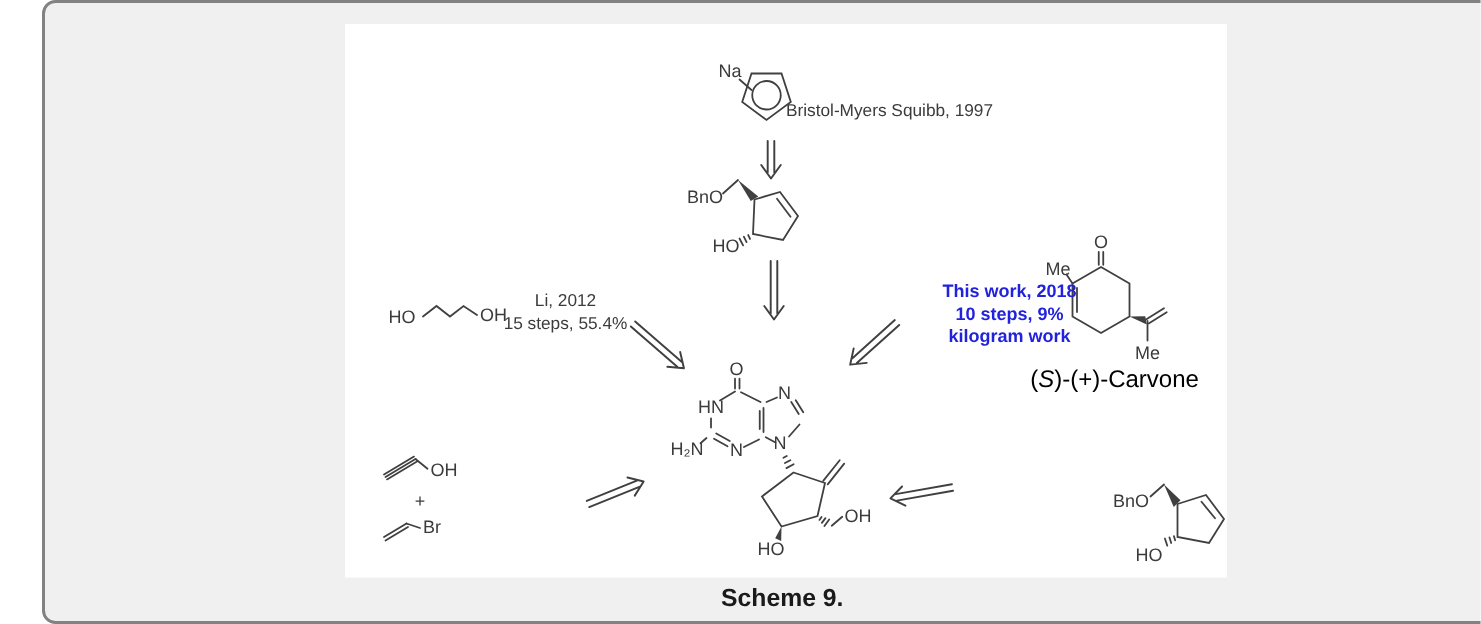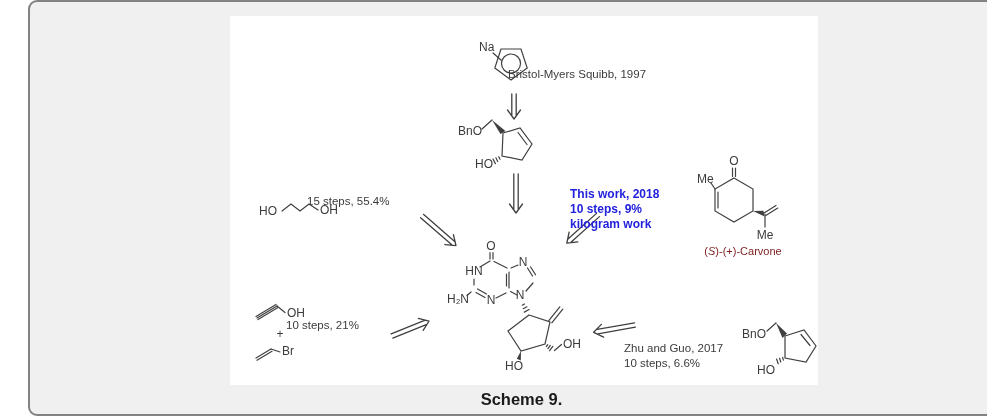--- a/index.html
+++ b/index.html
@@ -8,23 +8,23 @@
     background:#f0f0f0;border:2px solid #828282;border-radius:9px;overflow:hidden;
     font-family:"Liberation Sans","DejaVu Sans",sans-serif;
     margin-left:28px;
   }
   #panel{position:absolute;left:200px;top:14px;width:588px;height:369px;background:#ffffff;}
   #scheme-svg{position:absolute;left:0;top:0;}
   .bond{stroke:#404040;stroke-width:1.2;fill:none;stroke-linecap:round;}
   .wedge{fill:#404040;stroke:none;}
   .arrow path{stroke:#404040;stroke-width:1.3;fill:none;stroke-linecap:round;stroke-linejoin:round;}
   text{font-family:"Liberation Sans","DejaVu Sans",sans-serif;font-size:12px;fill:#3b3b3b;}
-  .route-label{position:absolute;font-size:11.5px;line-height:14.5px;color:#3b3b3b;}
+  .route-label{position:absolute;font-size:11.5px;line-height:14.5px;color:#3b3b3b;text-align:center;}
   .route-label.highlight{color:#2222dd;font-weight:bold;font-size:12px;line-height:15px;}
-  .mol-caption{position:absolute;font-size:11px;color:#7f1d1d;text-align:center;}
+  .mol-caption{position:absolute;font-size:16px;color:#000000;text-align:center;}
   #caption{position:absolute;left:0;top:388px;width:100%;text-align:center;
     font-size:16.5px;font-weight:bold;color:#1a1a1a;}
 </style>
 </head>
 <body>
 
 <div id="stage">
   <div id="panel"></div>
 
   <svg id="scheme-svg" width="987" height="416" viewBox="0 0 987 416">
@@ -128,36 +128,32 @@
       <path class="bond" d="M752.6 355.4 L753.4 358.2 M749.6 356.2 L750.8 360 M746.6 357 L748.2 361.8"></path>
       <text x="727" y="372">HO</text>
     </g>
   </svg>
 
   <div class="route-label" style="left:478px;top:65px;width:170px">
     <div>Bristol-Myers Squibb, 1997</div>
   </div>
 
   <div class="route-label" style="left:277px;top:192px;width:140px">
+    <div>Li, 2012</div>
     <div>15 steps, 55.4%</div>
   </div>
 
-  <div class="route-label highlight" style="left:540px;top:185px;width:140px">
+  <div class="route-label highlight" style="left:573px;top:185px;width:140px">
     <div>This work, 2018</div>
     <div>10 steps, 9%</div>
     <div>kilogram work</div>
   </div>
 
   <div class="route-label" style="left:256px;top:316px;width:130px">
-    <div>10 steps, 21%</div>
   </div>
 
-  <div class="route-label" style="left:594px;top:339px;width:130px">
-    <div>Zhu and Guo, 2017</div>
-    <div>10 steps, 6.6%</div>
-  </div>
 
   <div class="mol-caption" style="left:648px;top:243px;width:130px">
     <span>(</span><span style="font-style:italic">S</span><span>)-(+)-Carvone</span>
   </div>
 
   <div id="caption">Scheme 9.</div>
 </div>
 
 </body></html>

